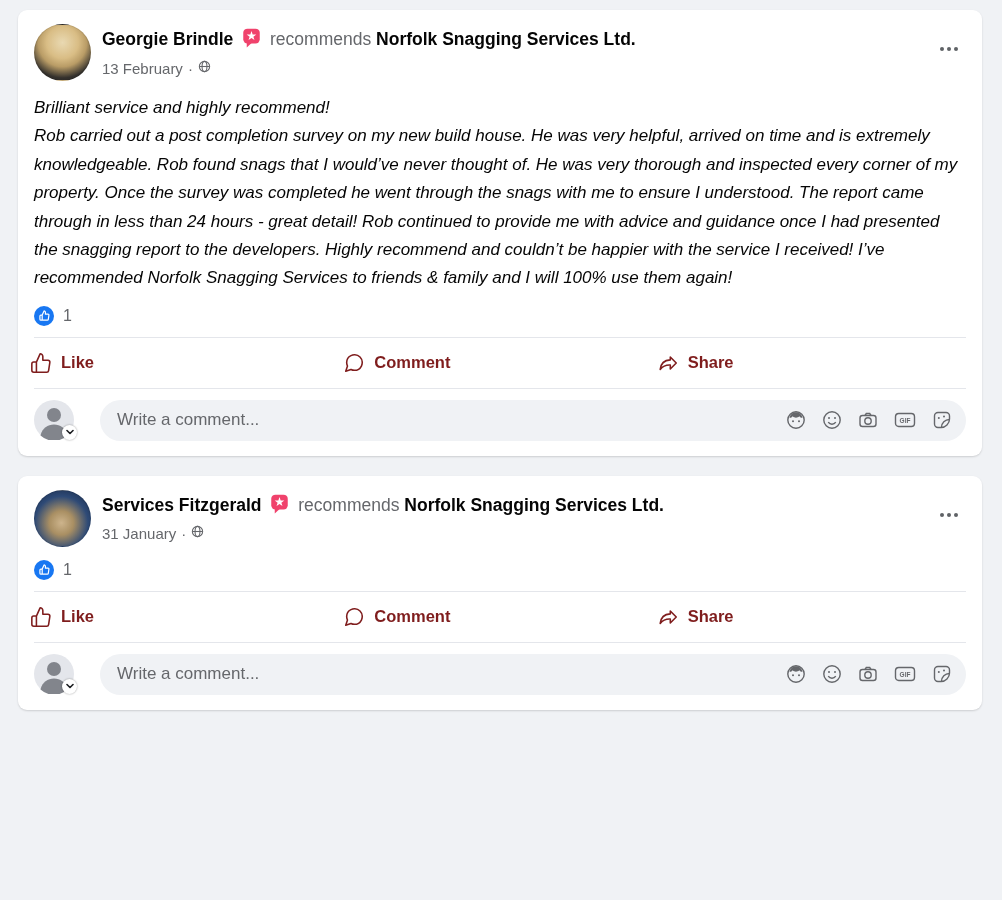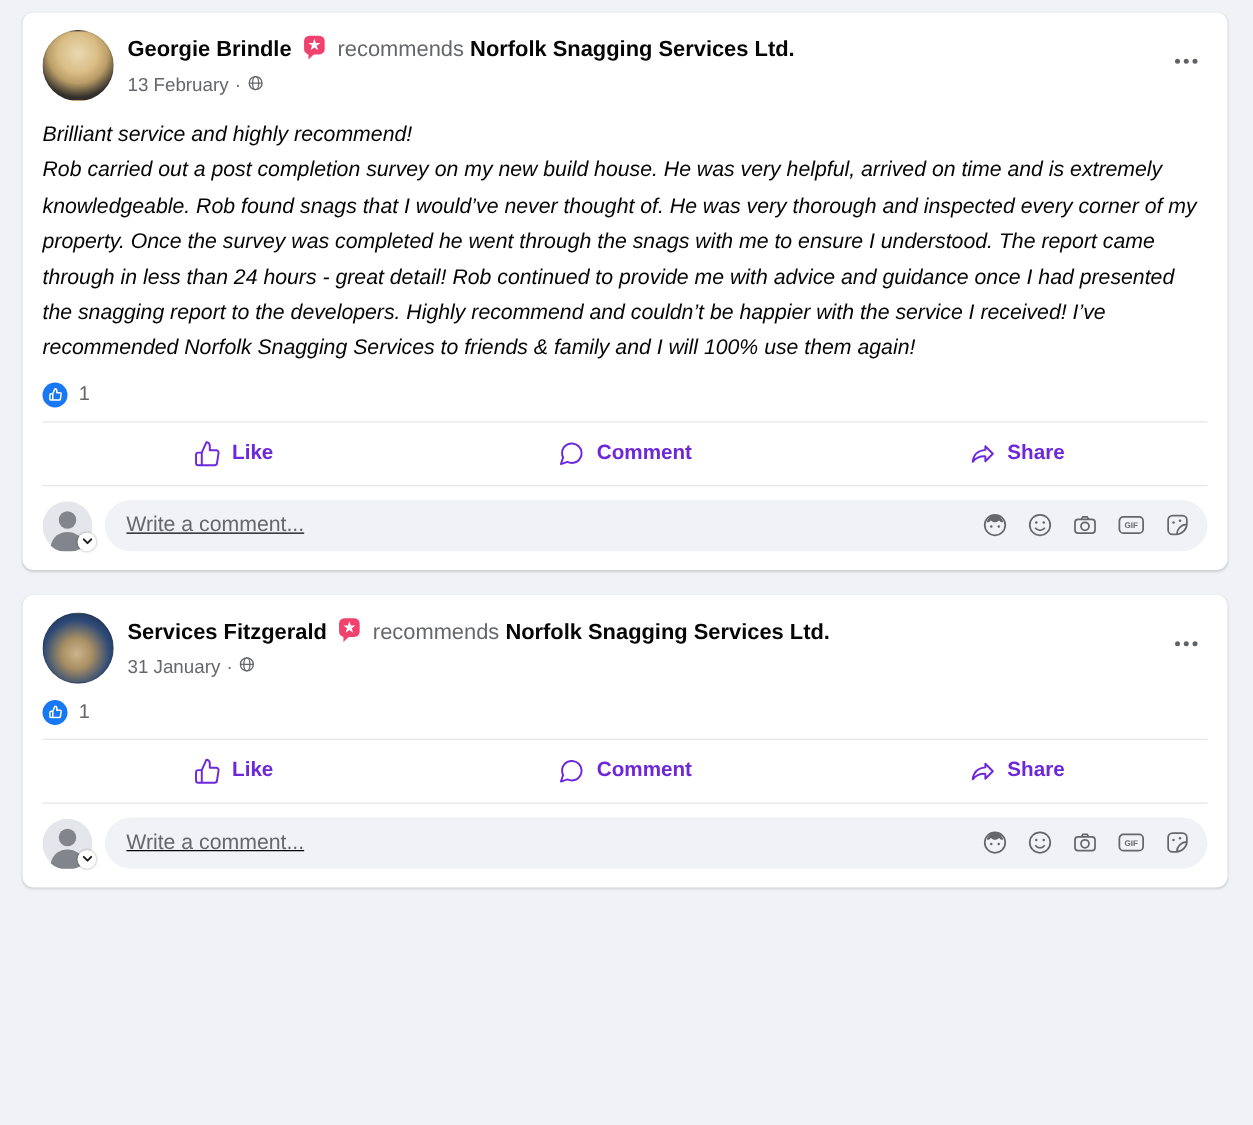--- a/index.html
+++ b/index.html
@@ -42,28 +42,28 @@
   .like-bubble {
     width:20px; height:20px; border-radius:50%; background:#1877F2;
     display:flex; align-items:center; justify-content:center;
     box-shadow:0 0 0 1px #fff;
   }
   .reaction-count { color:#65676B; font-size:16px; }
   .divider { height:1px; background:#E4E6EB; margin:0 16px; }
   
   .actions-row { display:flex; padding:4px 12px; }
   .action-btn {
-    flex:1; display:flex; align-items:center; justify-content:center; gap:9px;
-    color:#6d28d9; font-size:16.5px; font-weight:600;
+    flex:1; display:flex; align-items:center; justify-content:flex-start; gap:9px;
+    color:#7f1d1d; font-size:16.5px; font-weight:600;
     padding:10px 0; border-radius:5px; cursor:pointer; background:none; border:none;
     font-family:"Liberation Sans", sans-serif;
   }
   .action-btn svg { flex:none; }
   
-  .comment-row { display:flex; align-items:flex-end; gap:10px; padding:11px 16px 15px 16px;text-decoration:underline; }
+  .comment-row { display:flex; align-items:flex-start; gap:26px; padding:11px 16px 15px 16px; }
   .comment-avatar-wrap { position:relative; flex:none; width:40px; height:40px; cursor:pointer; }
   .chevron-badge {
     position:absolute; right:-3px; bottom:0; width:15px; height:15px;
     background:#fff; border-radius:50%; display:flex; align-items:center; justify-content:center;
     box-shadow:0 0 2px rgba(0,0,0,.4);
   }
   .comment-pill {
     flex:1; display:flex; align-items:center;
     background:#F0F2F5; border-radius:21px; height:41px; padding:0 14px 0 15px;
   }

